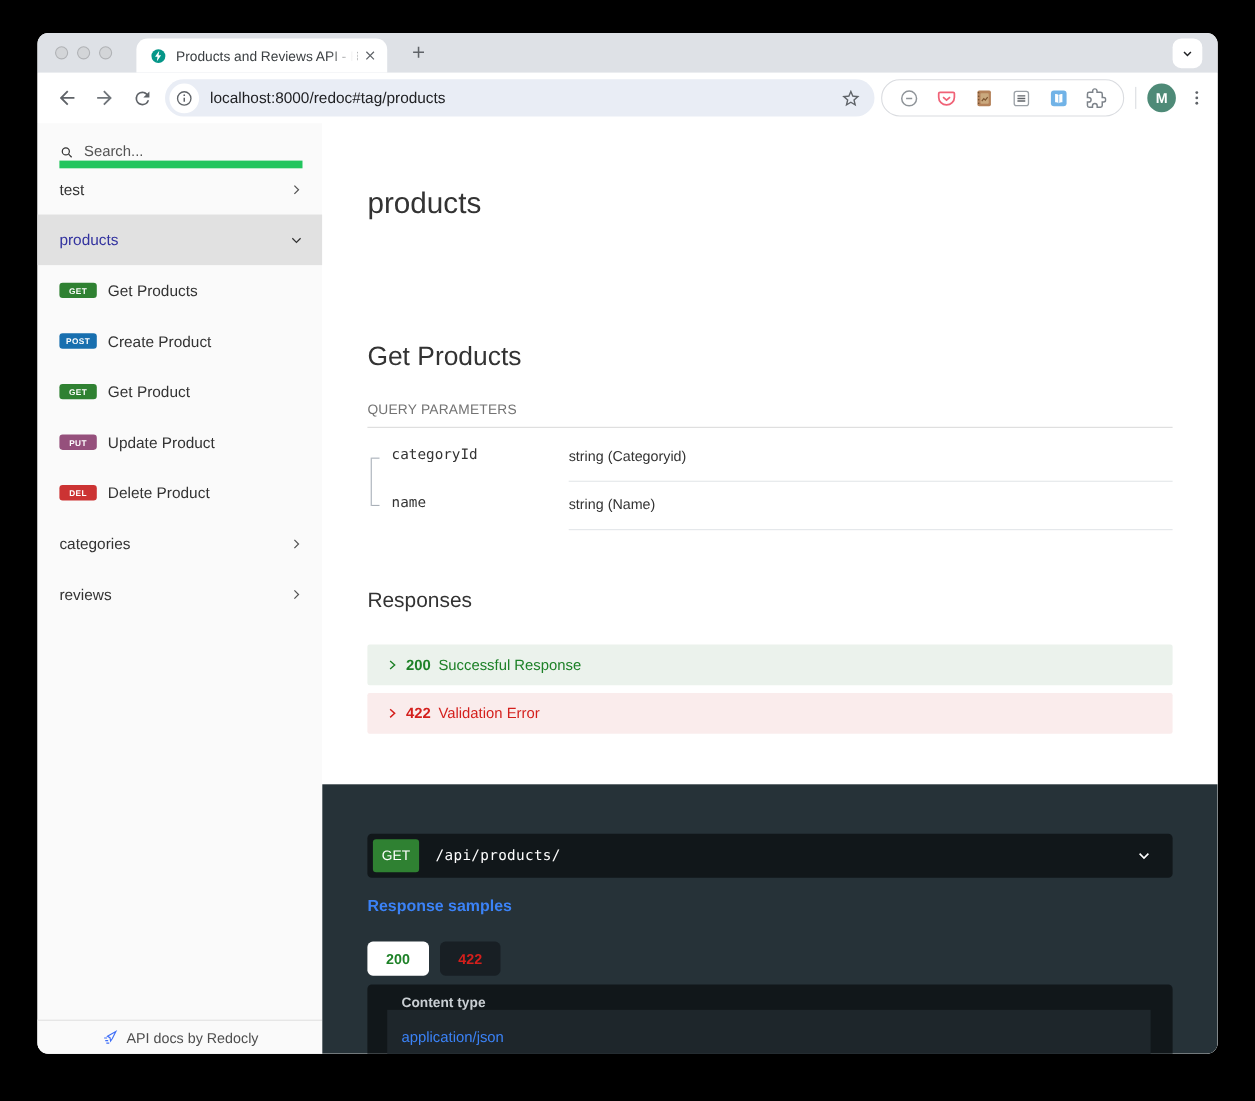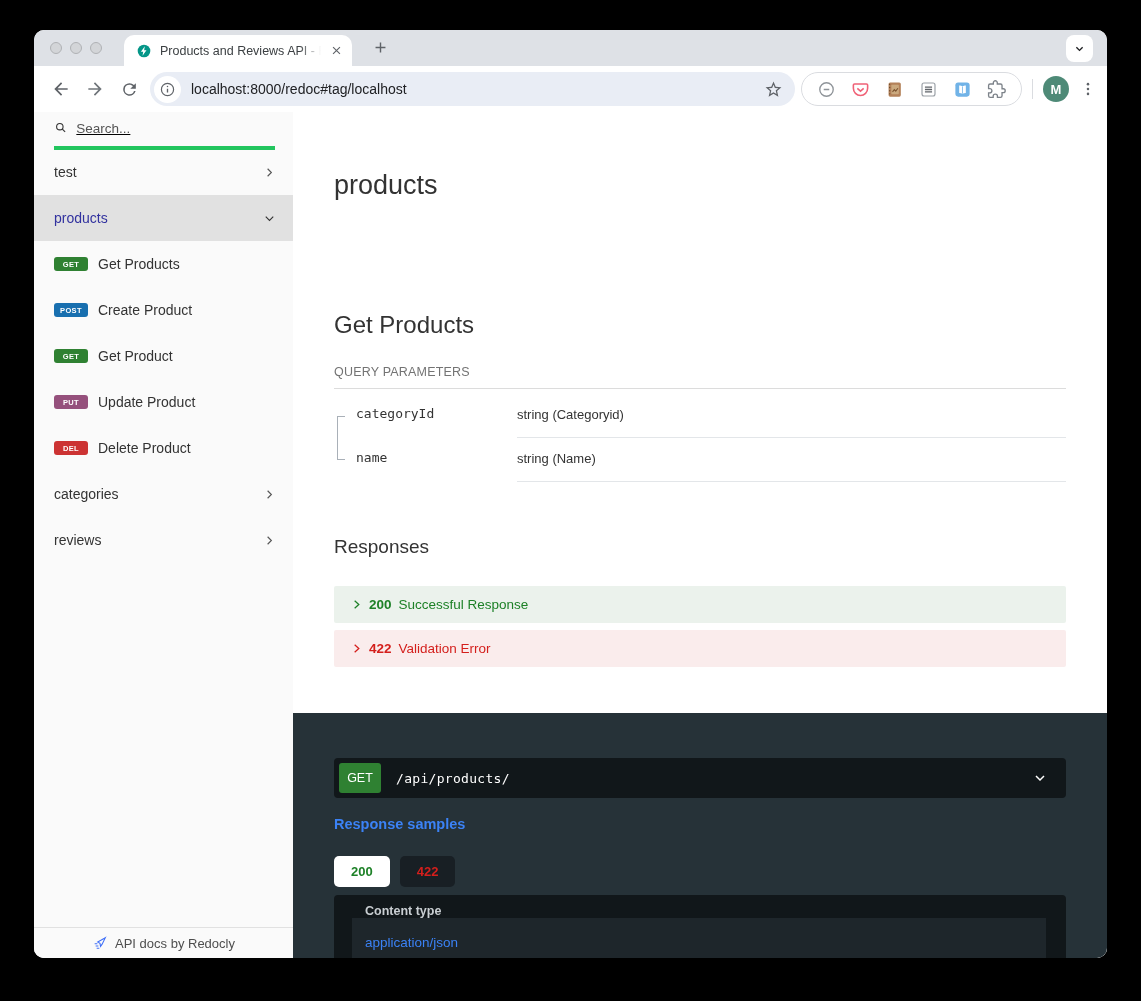--- a/index.html
+++ b/index.html
@@ -28,21 +28,21 @@
   .extpill .xicon{display:flex;cursor:pointer;}
   .sep{width:1px;height:20px;background:#dadce0;margin:0 10px;}
   .avatar{width:26px;height:26px;border-radius:50%;background:#4e8a77;color:#fff;font-size:13px;font-weight:700;display:flex;align-items:center;justify-content:center;cursor:pointer;}
   .kebab{margin-left:10px;display:flex;cursor:pointer;}
 
   
   .contentrow{position:absolute;top:82px;left:0;right:0;bottom:0;}
 
   
   .sidebar{position:absolute;left:0;top:0;width:259px;height:100%;background:#fafafa;}
-  .searchrow{position:absolute;left:20px;right:18px;top:8px;height:26px;border-bottom:4px solid #22c55e;display:flex;align-items:flex-start;gap:7px;text-decoration:underline;}
+  .searchrow{position:absolute;left:20px;right:18px;top:8px;height:26px;border-bottom:7px solid #22c55e;display:flex;align-items:flex-end;gap:7px;}
   input.search{border:none;outline:none;background:transparent;font-size:13.5px;color:#333;width:100%;font-family:"Liberation Sans",sans-serif;}
   input.search::placeholder{color:#545454;}
   .nav{position:absolute;top:37px;left:0;right:0;}
   .nav-item{height:46px;display:flex;align-items:center;justify-content:space-between;padding:0 16px 0 20px;font-size:14px;color:#333;cursor:pointer;}
   .nav-item.active{background:#e1e1e1;color:#32329f;}
   .nav-op{height:46px;display:flex;align-items:center;padding-left:20px;gap:10px;font-size:14px;color:#333;cursor:pointer;}
   .badge{width:34px;height:14px;border-radius:3px;color:#fff;font-size:7.5px;font-weight:700;display:flex;align-items:center;justify-content:center;letter-spacing:.4px;flex:0 0 34px;}
   .badge.get{background:#2F8132}.badge.post{background:#186FAF}.badge.put{background:#95507C}.badge.del{background:#CC3333}
   .sidebar-footer{position:absolute;bottom:0;left:0;right:0;height:30px;border-top:1px solid #e1e1e1;background:#fafafa;display:flex;align-items:center;justify-content:center;gap:7px;font-size:13px;color:#4e4e4e;cursor:pointer;}
 
@@ -133,21 +133,21 @@
           </svg>
       </span>
       <div class="urlpill">
         <span class="sitechip">
           <svg width="17" height="17" viewBox="0 0 24 24">
               <circle cx="12" cy="12" r="8.6" fill="none" stroke="#5f6368" stroke-width="1.7"></circle>
               <line x1="12" y1="11" x2="12" y2="16.2" stroke="#5f6368" stroke-width="1.9"></line>
               <circle cx="12" cy="7.8" r="1.1" fill="#5f6368"></circle>
             </svg>
         </span>
-        <span class="urltext">localhost:8000/redoc#tag/localhost</span>
+        <span class="urltext">localhost:8000/redoc#tag/products</span>
         <span class="starbtn">
           <svg width="19" height="19" viewBox="0 0 24 24" fill="#5f6368">
               <path d="M22 9.24l-7.19-.62L12 2 9.19 8.63 2 9.24l5.46 4.73L5.82 21 12 17.27 18.18 21l-1.63-7.03L22 9.24zM12 15.4l-3.76 2.27 1-4.28-3.32-2.88 4.38-.38L12 6.1l1.71 4.04 4.38.38-3.32 2.88 1 4.28L12 15.4z"></path>
             </svg>
         </span>
       </div>
       <div class="extpill">
         <span class="xicon">
           <svg width="19" height="19" viewBox="0 0 24 24">
               <circle cx="12" cy="12" r="8.5" fill="none" stroke="#8f9499" stroke-width="1.7"></circle>

